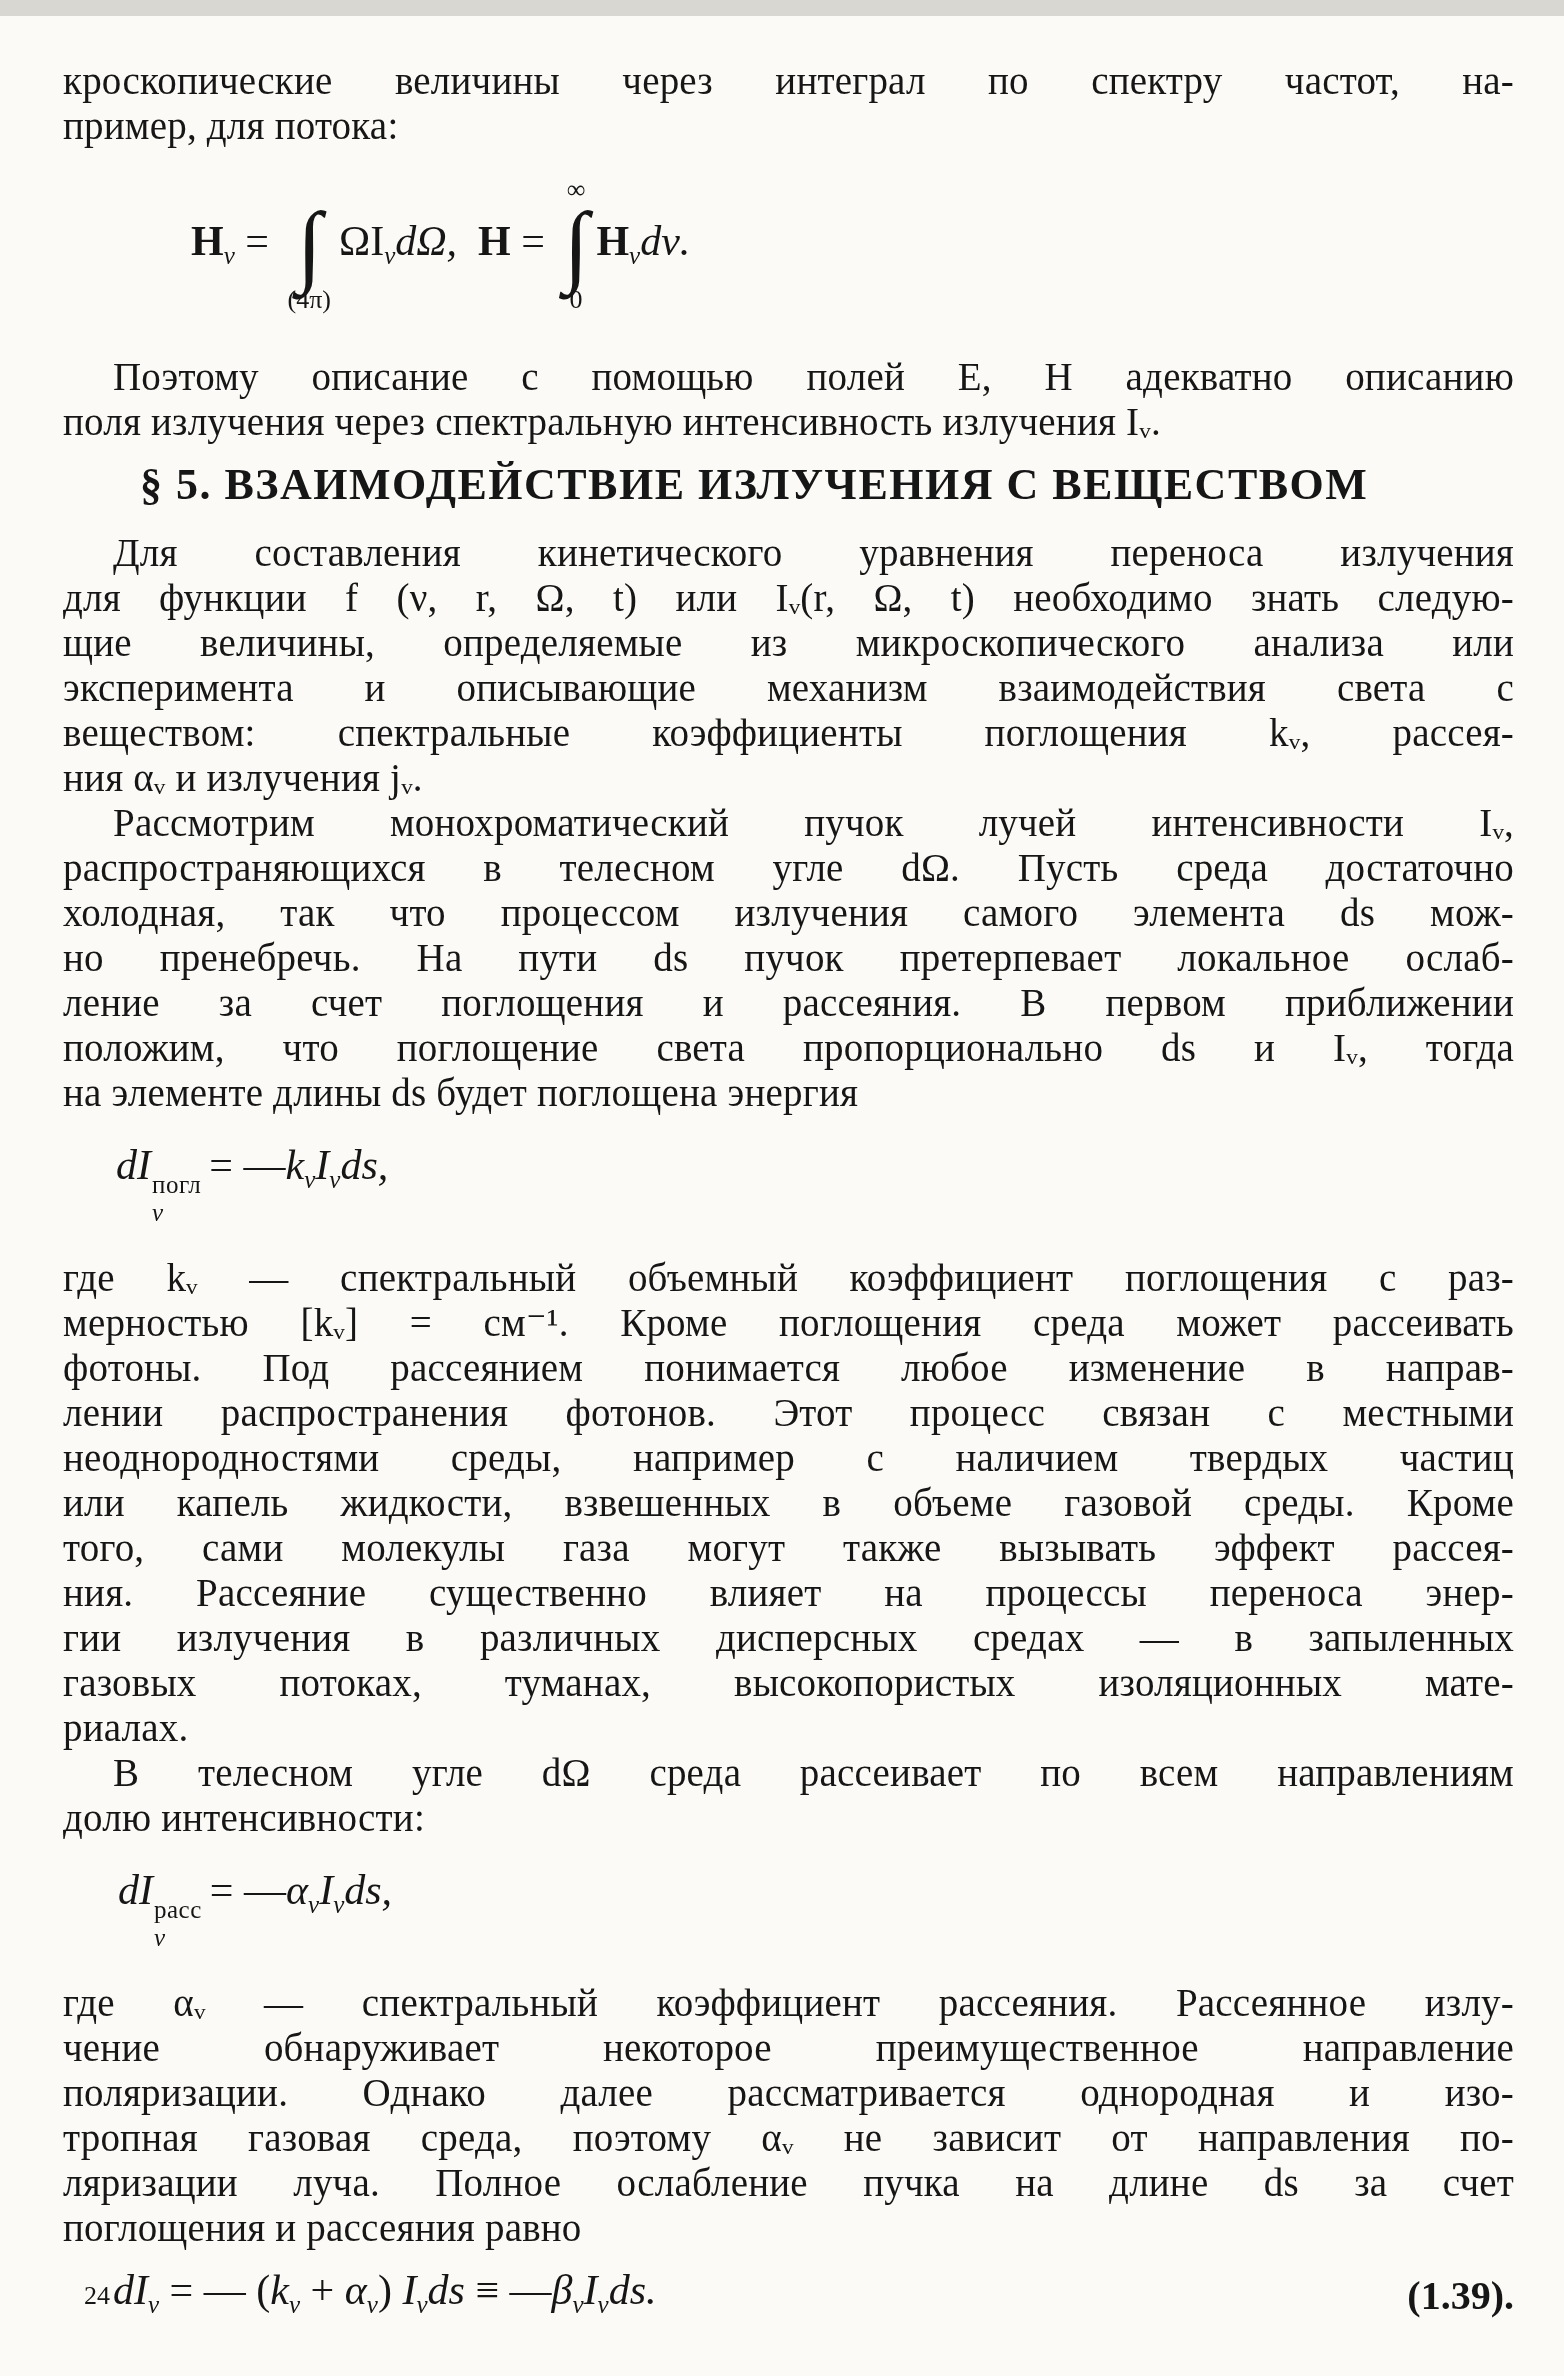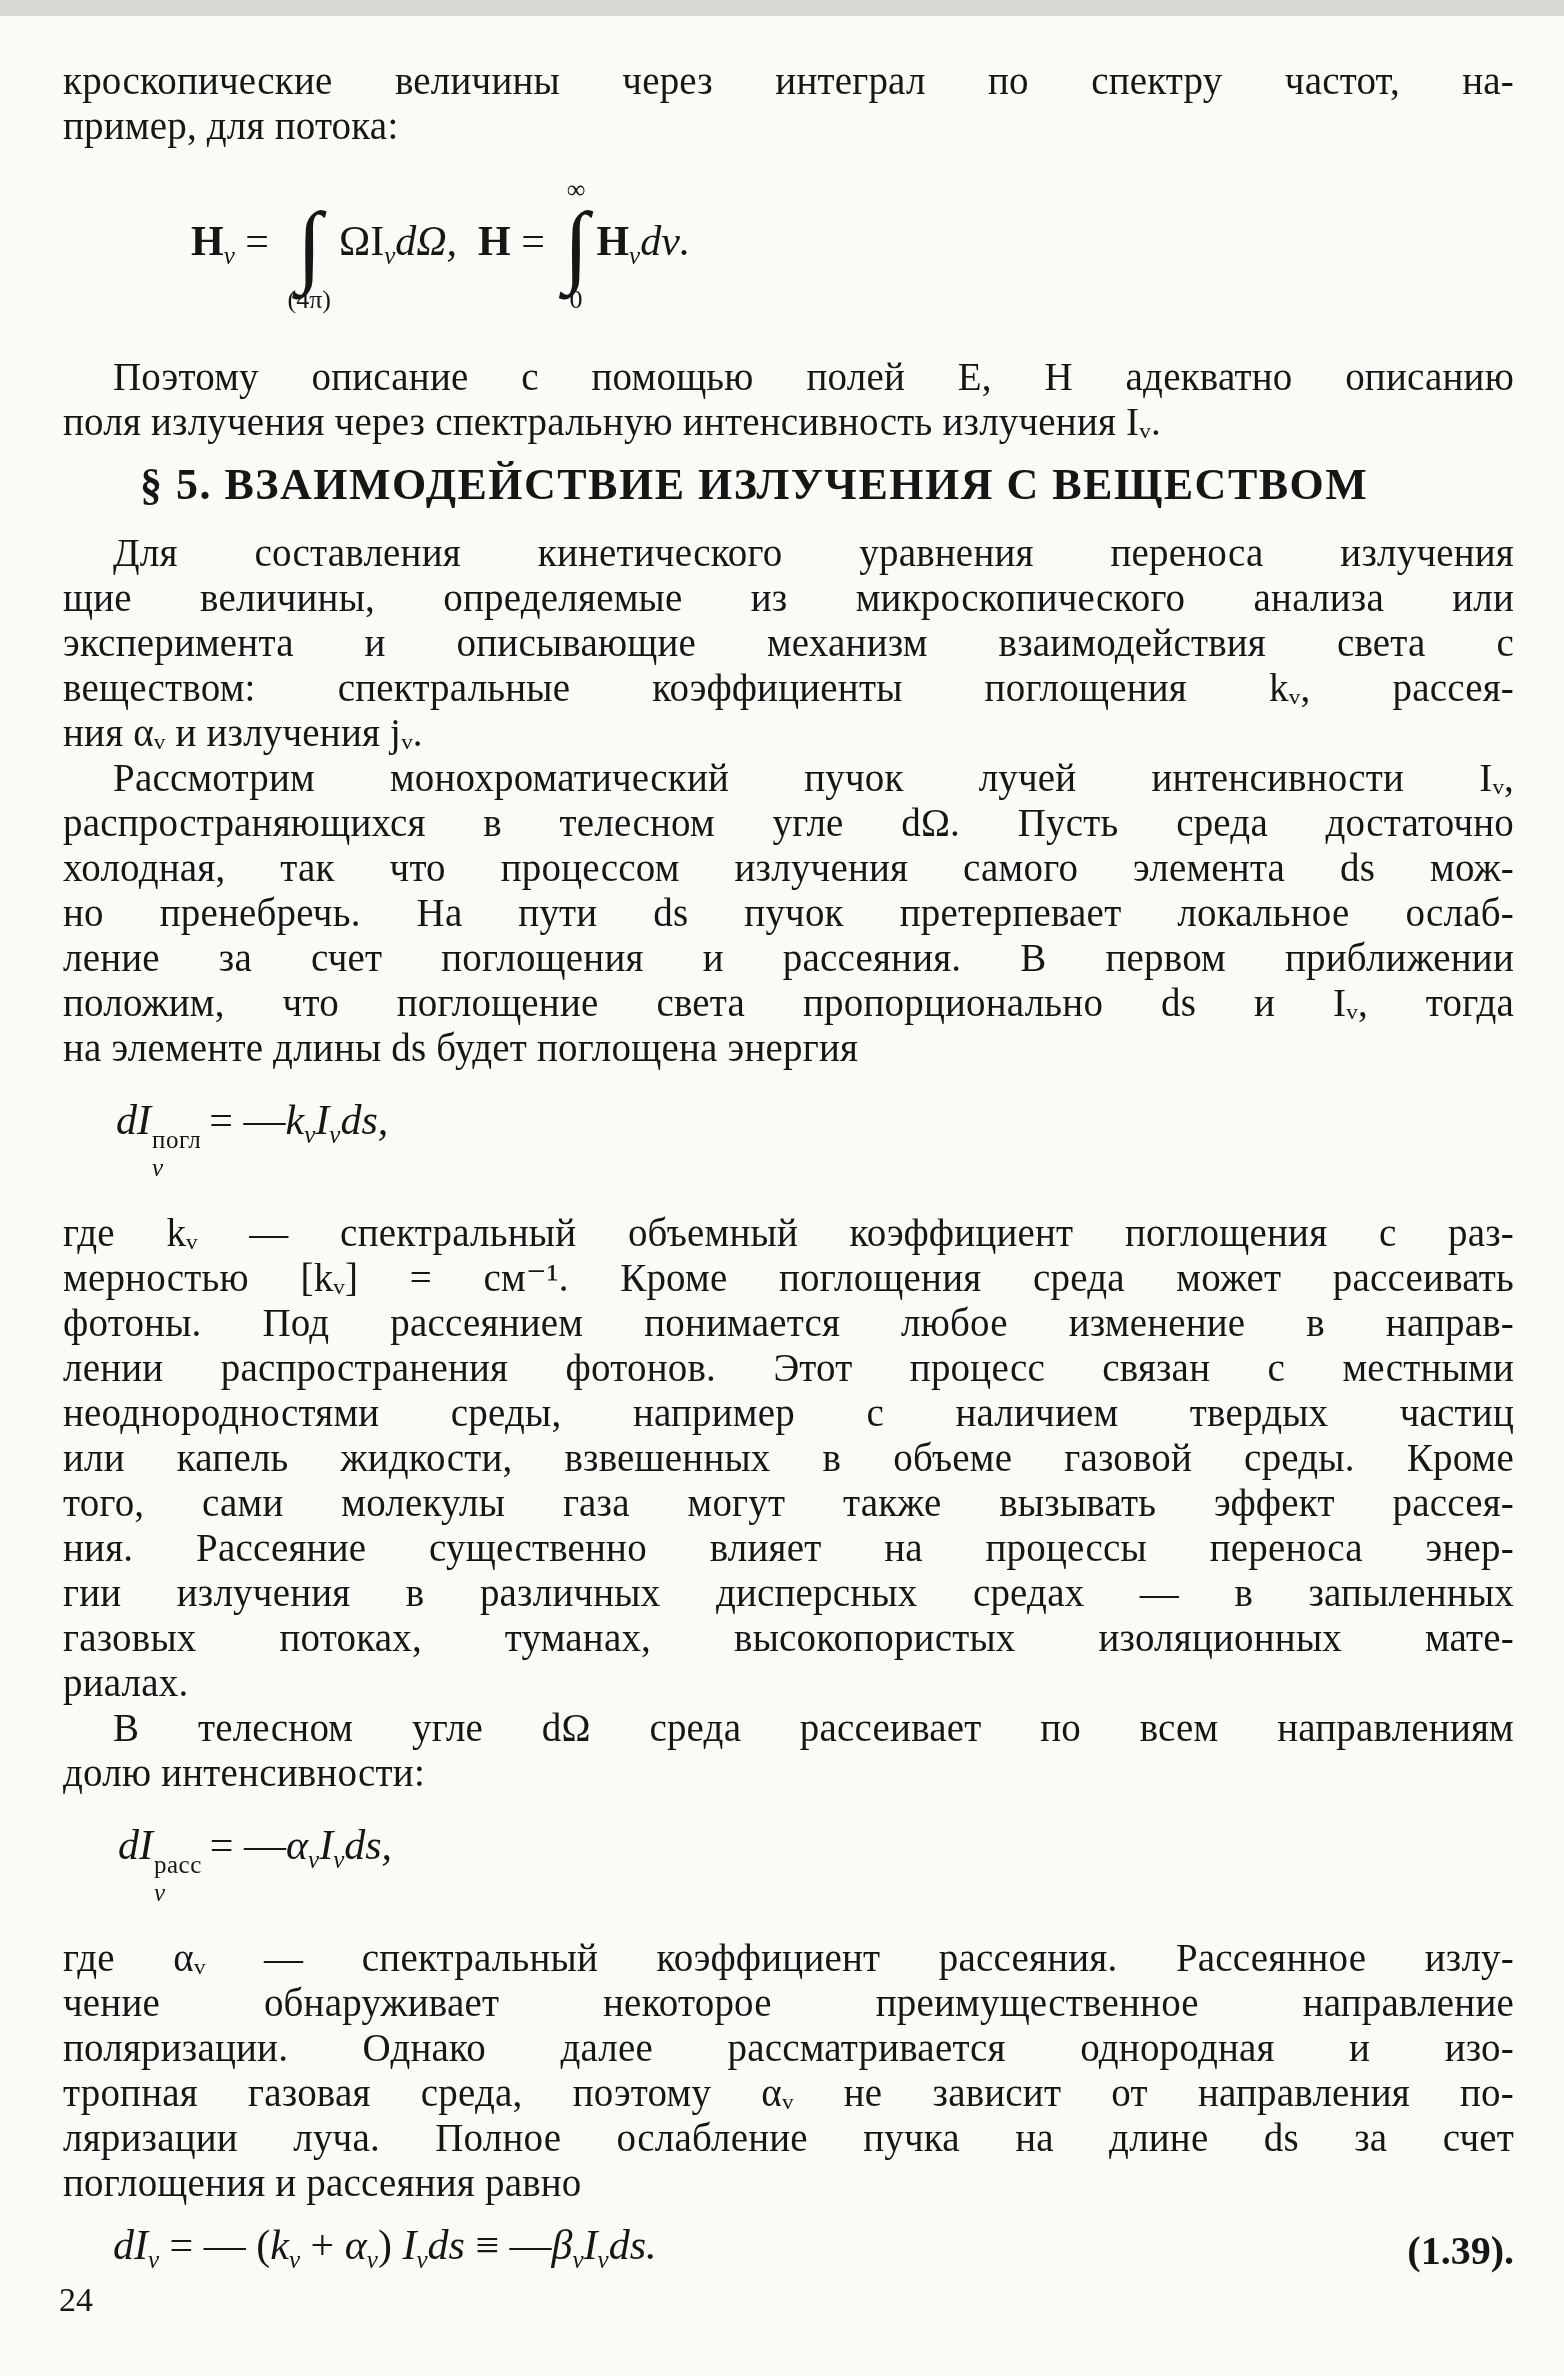--- a/index.html
+++ b/index.html
@@ -50,21 +50,21 @@
   .f3 { margin:26px 0 30px 55px; }
   .f4 { margin:16px 0 0 50px; display:flex; align-items:flex-end; padding-right:0; }
   .ftag { margin-left:auto; font-style:normal; font-size:40px;font-weight:bold; }
   .supsub {
     display:inline-flex; flex-direction:column; align-items:flex-start;
     vertical-align:-14px; line-height:1; margin:0 8px 0 1px;
   }
   .supsub .s-top { font-size:25px; font-style:normal; letter-spacing:0.5px; }
   .supsub .s-bot { font-size:25px; font-style:italic; margin-top:3px; }
 
-  .pgnum { position:absolute; left:59px; top:2265px; font-size:34px; }
+  .pgnum { position:absolute; left:84px; top:2265px; font-size:26px; }
 </style>
 </head>
 <body>
 
 <div class="page">
   <div class="tb">
 
     <div>
       <p class="line">кроскопические величины через интеграл по спектру частот, на-</p>
       <p class="line last">пример, для потока:</p>
@@ -78,20 +78,21 @@
 
     <div>
       <p class="line indent">Поэтому описание с помощью полей Е, Н адекватно описанию</p>
       <p class="line last">поля излучения через спектральную интенсивность излучения Iᵥ.</p>
     </div>
 
     <h2 class="hdr">§ 5. ВЗАИМОДЕЙСТВИЕ ИЗЛУЧЕНИЯ С ВЕЩЕСТВОМ</h2>
 
     <div>
       <p class="line indent">Для составления кинетического уравнения переноса излучения</p>
+      <p class="line">для функции f (ν, r, Ω, t) или Iᵥ(r, Ω, t) необходимо знать следую-</p>
       <p class="line">щие величины, определяемые из микроскопического  анализа или</p>
       <p class="line">эксперимента и описывающие механизм взаимодействия  света с</p>
       <p class="line">веществом: спектральные коэффициенты поглощения  kᵥ, рассея-</p>
       <p class="line last">ния αᵥ и излучения jᵥ.</p>
     </div>
 
     <div>
       <p class="line indent">Рассмотрим монохроматический пучок лучей интенсивности Iᵥ,</p>
       <p class="line">распространяющихся в телесном угле dΩ. Пусть среда достаточно</p>
       <p class="line">холодная, так что процессом излучения самого элемента ds мож-</p>

